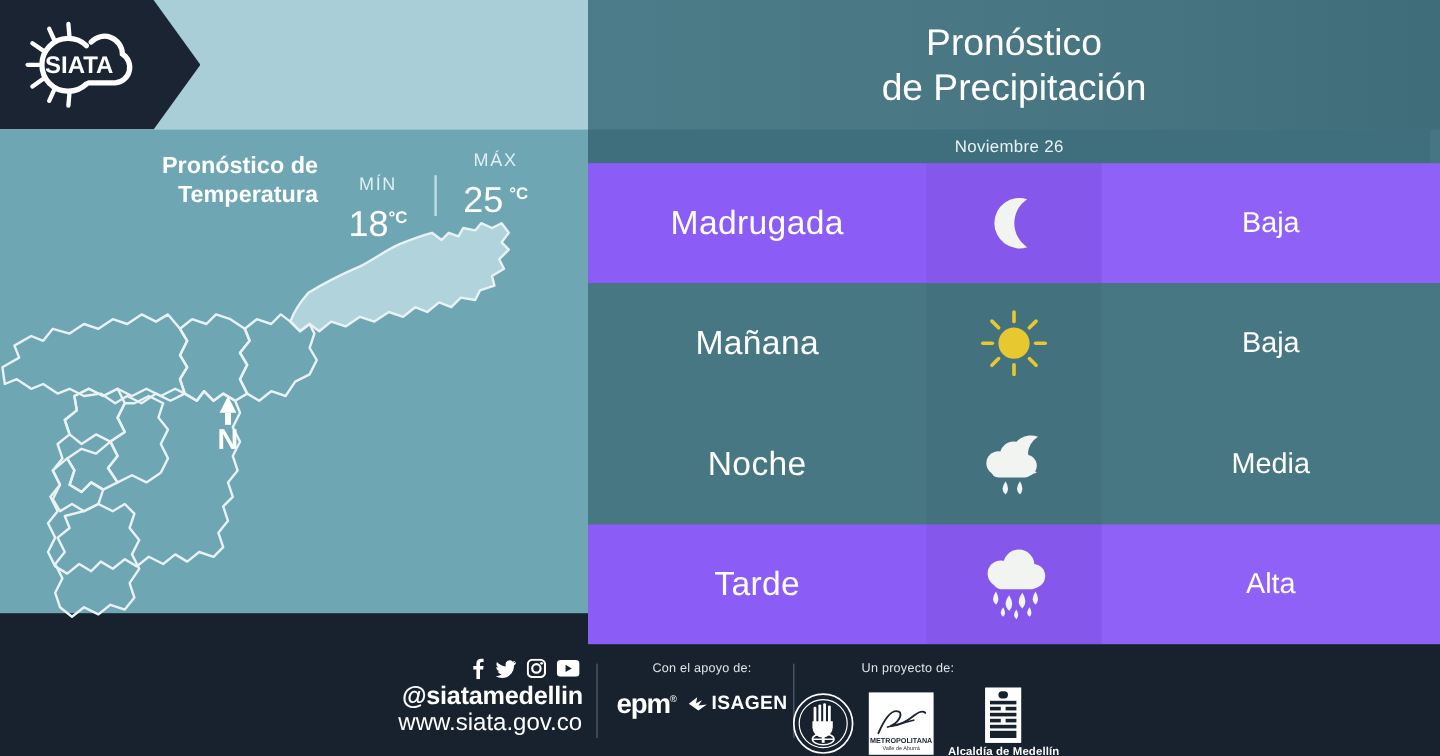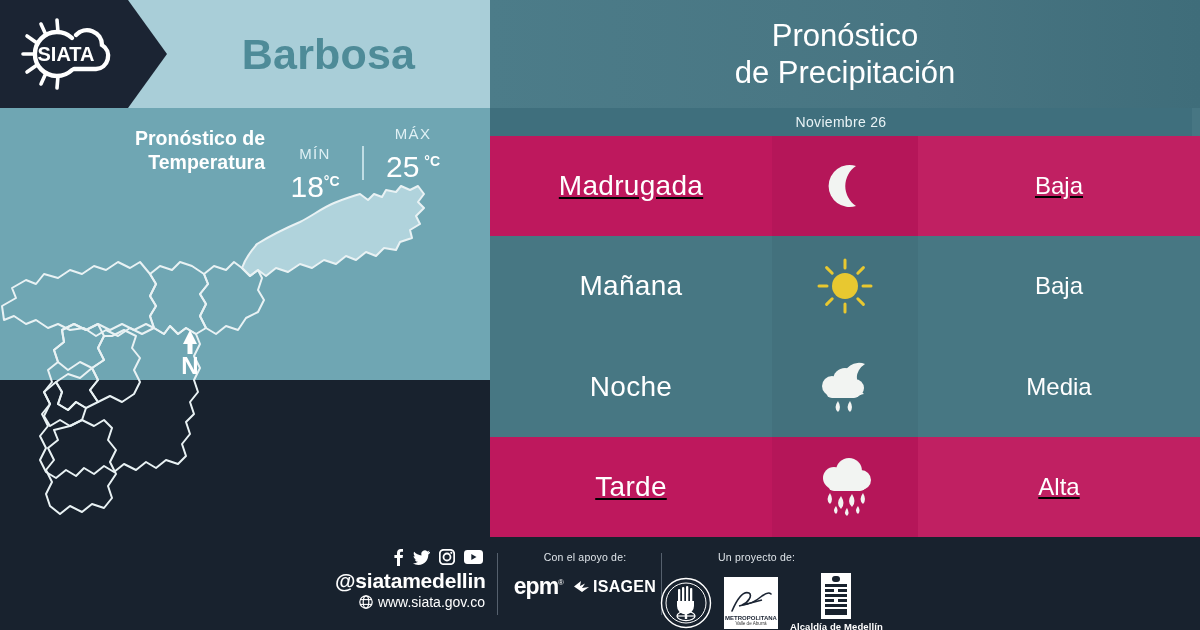--- a/index.html
+++ b/index.html
@@ -8,21 +8,21 @@
     font-family:"Liberation Sans", sans-serif;
     background:#18222e;
     overflow:hidden;
     position:relative;
   }
 
   #stage { position:absolute; inset:0; width:1200px; height:630px; }
 
   
   .left-col {
-    position:absolute; left:0; top:0; width:490px; height:380px;
+    position:absolute; left:0; top:0; width:490px; height:511px;
     background:#6fa6b3;
   }
   .left-header {
     position:absolute; left:0; top:0; width:490px; height:108px;
     background:#a9ced8;
   }
   .logo-flag {
     position:absolute; left:0; top:0; width:167px; height:108px;
     background:#1b2433;
     clip-path:polygon(0 0, 128px 0, 167px 54px, 128px 108px, 0 108px);
@@ -80,21 +80,21 @@
   }
   .rc-dateband {
     position:absolute; left:0; top:108px; width:702px; height:28px;
     background:#3f6f7d;
     display:flex; align-items:center; justify-content:center;
   }
   .rc-date { color:#e9f3f6; font-size:14px; letter-spacing:.3px; }
 
   .rows { position:absolute; left:0; top:136px; width:710px; height:401px; }
   .frow { position:relative; width:710px; height:100.25px; display:flex; }
-  .frow.lt { background:#be185d;text-decoration:underline; }
+  .frow.lt { background:#8b5cf6; }
   .frow.dk { background:#477783; }
   .cell-period {
     width:282px; display:flex; align-items:center; justify-content:center;
     color:#ffffff; font-size:28px; letter-spacing:.3px;
   }
   .cell-icon {
     width:146px; display:flex; align-items:center; justify-content:center;
     position:relative;
   }
   .frow.lt .cell-icon { background:rgba(0,0,0,0.045); }
@@ -117,21 +117,21 @@
     display:flex; gap:9px; justify-content:flex-end; align-items:center;
     height:20px; padding-right:2px;
   }
   .social-icons svg { display:block; }
   .handle {
     color:#ffffff; font-size:21px; font-weight:bold; text-align:right;
     line-height:25px; letter-spacing:-.2px; margin-top:1px;
   }
   .siteline {
     display:flex; align-items:center; justify-content:flex-end; gap:5px;
-    color:#ffffff; font-size:14px; line-height:18px;
+    color:#ffffff; font-size:20px; line-height:18px;
   }
   .vdiv { position:absolute; width:1px; background:#55606d; }
 
   .support { position:absolute; left:500px; top:14px; width:170px; text-align:center; }
   .support-label, .project-label {
     color:#dfe5ea; font-size:10.5px; letter-spacing:.2px; margin-bottom:10px;
   }
   .support-logos { display:flex; align-items:center; justify-content:center; gap:10px; }
   .epm-logo { color:#fff; font-size:23px; font-weight:bold; letter-spacing:-1px; position:relative; }
   .epm-logo sup { font-size:8px; vertical-align:super; font-weight:normal; }
@@ -170,21 +170,20 @@
             <line x1="27" y1="10" x2="32" y2="21"></line>
             <line x1="27" y1="70" x2="32" y2="59"></line>
             <line x1="43" y1="6" x2="44" y2="18"></line>
             <line x1="43" y1="74" x2="44" y2="62"></line>
           </g>
           <path d="M58 24 a22 22 0 1 0 0 32" stroke="#ffffff" stroke-width="4.4" fill="none" stroke-linecap="round"></path>
           <path d="M62 21 a15 15 0 0 1 26 10 a13 13 0 0 1 -6 24 l-22 0" stroke="#ffffff" stroke-width="4.4" fill="none" stroke-linecap="round"></path>
           <text x="52" y="47" font-family="Liberation Sans, sans-serif" font-size="20" font-weight="bold" fill="#ffffff" text-anchor="middle">SIATA</text>
         </svg>
       </div>
-      <div class="city-name">Barbosa</div>
     </div>
 
     <div class="temp-block">
       <div class="temp-title">
         <span>Pronóstico de</span><br>
         <span>Temperatura</span>
       </div>
       <div class="temp-vals">
         <div class="tv-col tv-min">
           <div class="tv-label">MÍN</div>

